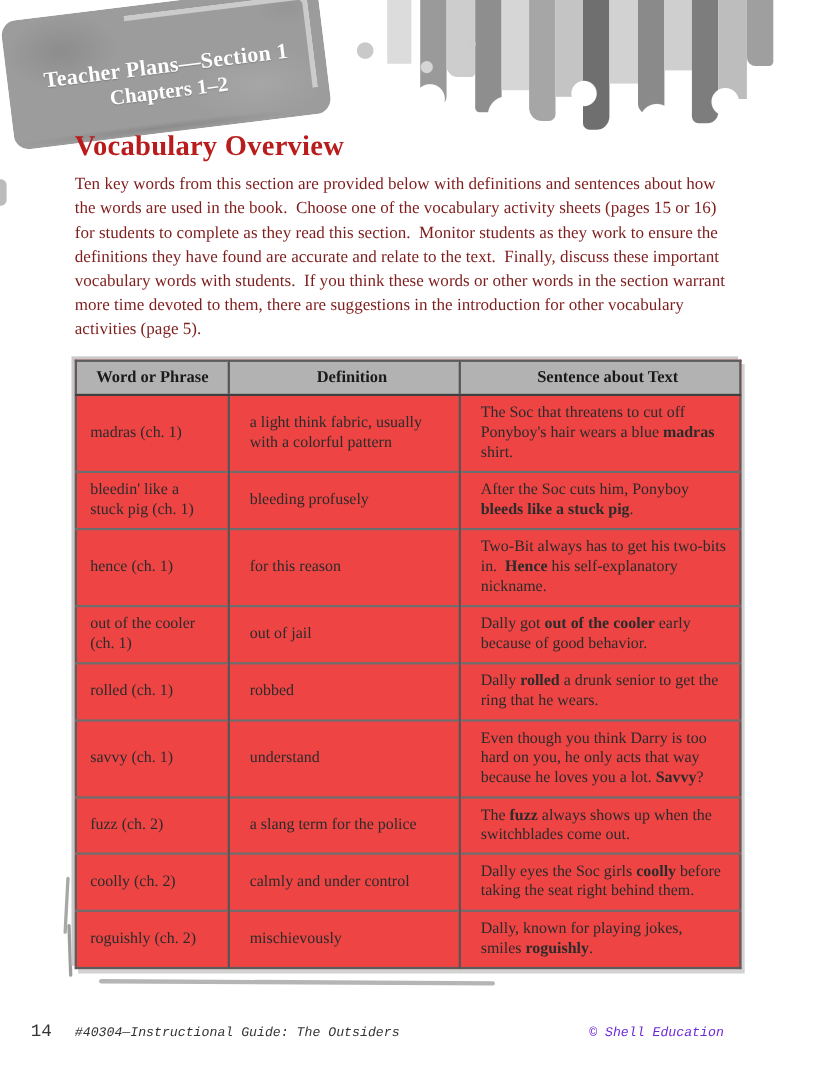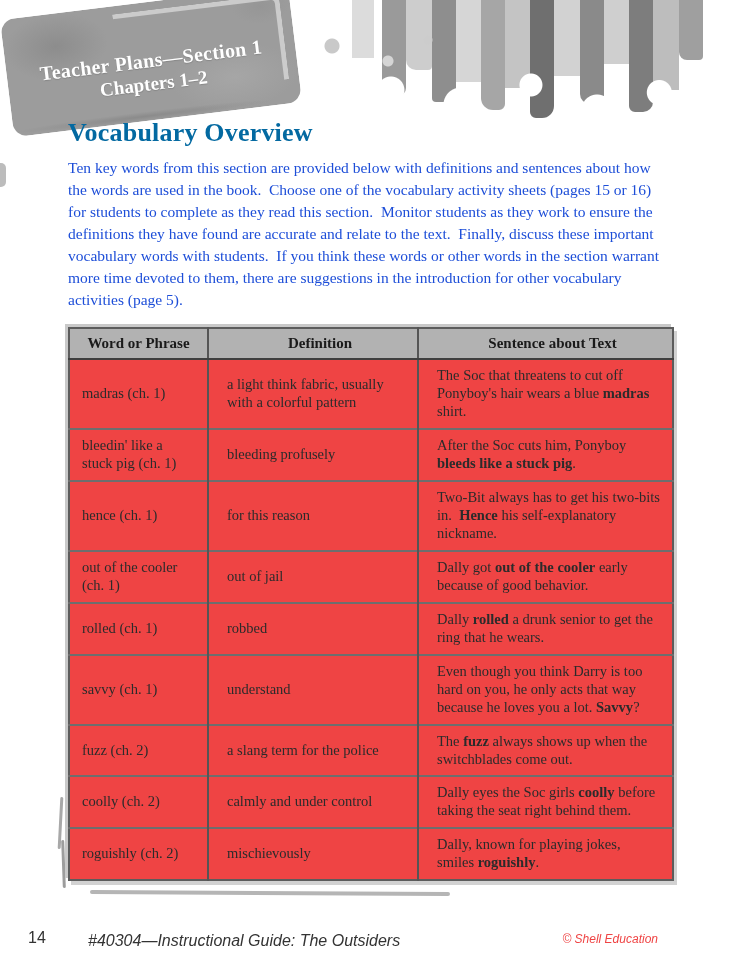--- a/index.html
+++ b/index.html
@@ -72,22 +72,22 @@
     border-right:5px solid rgba(219,219,219,.75);
     border-top-right-radius:9px;
   }
   .banner-line1 { color:#fff; font-weight:bold; font-size:20px; letter-spacing:.3px; text-shadow:0 1px 1px rgba(0,0,0,.15); }
   .banner-line2 { color:#fff; font-weight:bold; font-size:19px; margin-top:1px; text-shadow:0 1px 1px rgba(0,0,0,.15); }
 
   .edge-mark { position:absolute; left:0; top:163px; width:6px; height:24px; background:#bcbcbc; border-radius:0 5px 5px 0; }
 
   
   .page-content { position:absolute; left:68px; top:118px; width:604px; z-index:3; }
-  .page-title { font-size:26px; font-weight:bold; color:#0369a1; letter-spacing:.2px; }
-  .intro { margin-top:9px; font-size:15.5px; line-height:1.42; color:#1d4ed8; white-space:pre-wrap; }
+  .page-title { font-size:26px; font-weight:bold; color:#b91c1c; letter-spacing:.2px; }
+  .intro { margin-top:9px; font-size:15.5px; line-height:1.42; color:#7f1d1d; white-space:pre-wrap; }
 
   
   .vocab-table {
     margin-top:16px; width:604px;
     border-collapse:collapse; table-layout:fixed;
     border:2px solid #5c5c5c;
     box-shadow:-3px -3px 0 #c9c9c9, 3px 4px 0 #d2d2d2;
     background:#ef4444;
   }
   .vocab-table th {
@@ -108,24 +108,24 @@
   .vocab-table tbody tr:nth-child(6) { height:67px; }
   .sentence-cell { white-space:pre-wrap; }
   .sentence-cell b { font-weight:bold; }
 
   
   .sketch-a { position:absolute; left:59px; top:797px; width:3px; height:52px; background:#a8a8a8; transform:rotate(3deg); border-radius:2px; z-index:2; }
   .sketch-b { position:absolute; left:62px; top:840px; width:3px; height:48px; background:#9d9d9d; transform:rotate(-2deg); border-radius:2px; z-index:2; }
   .sketch-c { position:absolute; left:90px; top:891px; width:360px; height:4px; background:#b5b5b5; border-radius:3px; transform:rotate(.3deg); z-index:2; }
 
   
-  .footer { position:absolute; left:0; top:929px; width:728px; height:28px; z-index:3; font-family:Liberation Sans, sans-serif; }
+  .footer { position:absolute; left:0; top:929px; width:728px; height:28px; z-index:3; font-family:Liberation Mono, monospace; }
   .page-num { position:absolute; left:28px; top:0; font-size:16px; color:#333; }
-  .book-info { position:absolute; left:68px; top:3px; font-style:italic; font-size:16px; color:#333;margin-left:20px; }
-  .publisher { position:absolute; right:70px; top:3px; font-style:italic; font-size:12px; color:#ef4444; }
+  .book-info { position:absolute; left:68px; top:3px; font-style:italic; font-size:12px; color:#333; }
+  .publisher { position:absolute; right:70px; top:3px; font-style:italic; font-size:12px; color:#6d28d9; }
 </style>
 </head>
 <body>
 
 <div class="stripes">
   <i></i>
     <i></i>
     <i></i>
     <i></i>
     <i></i>

